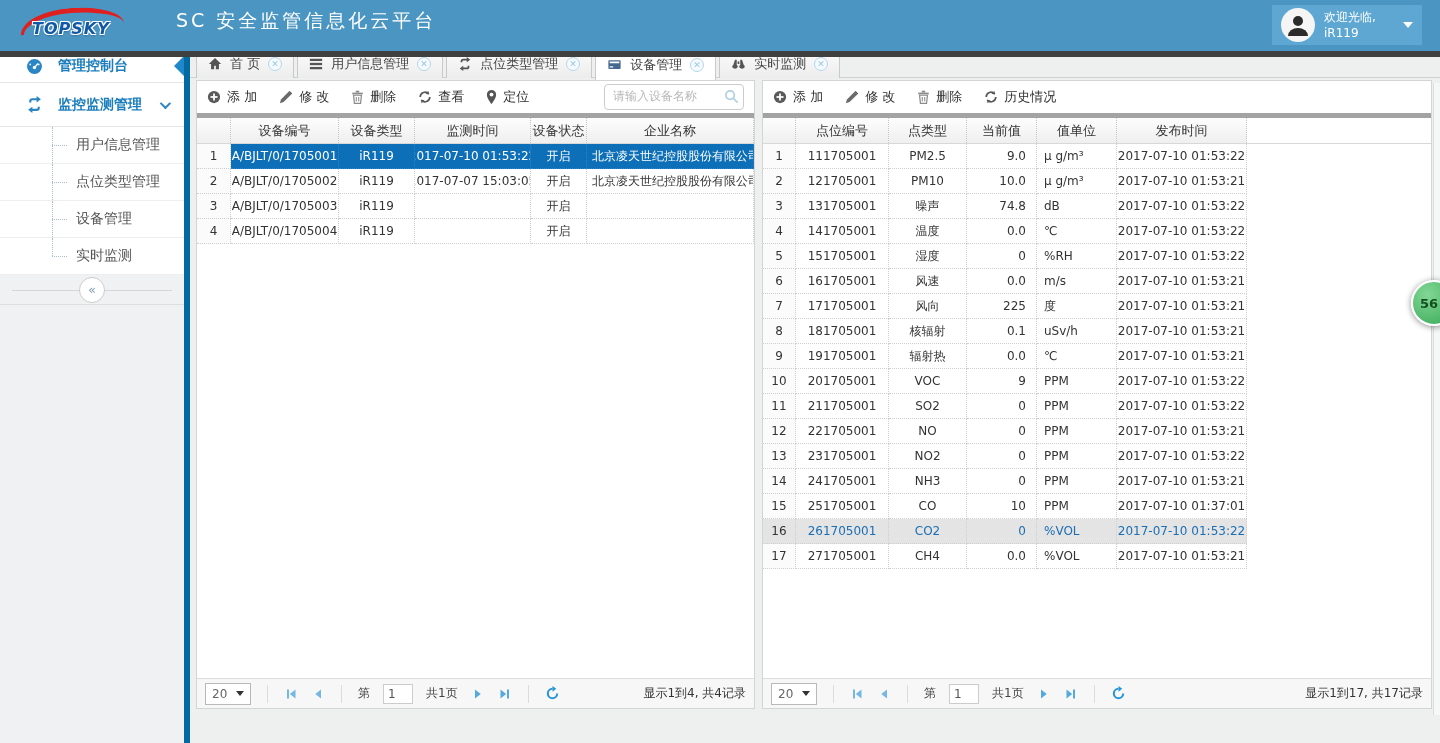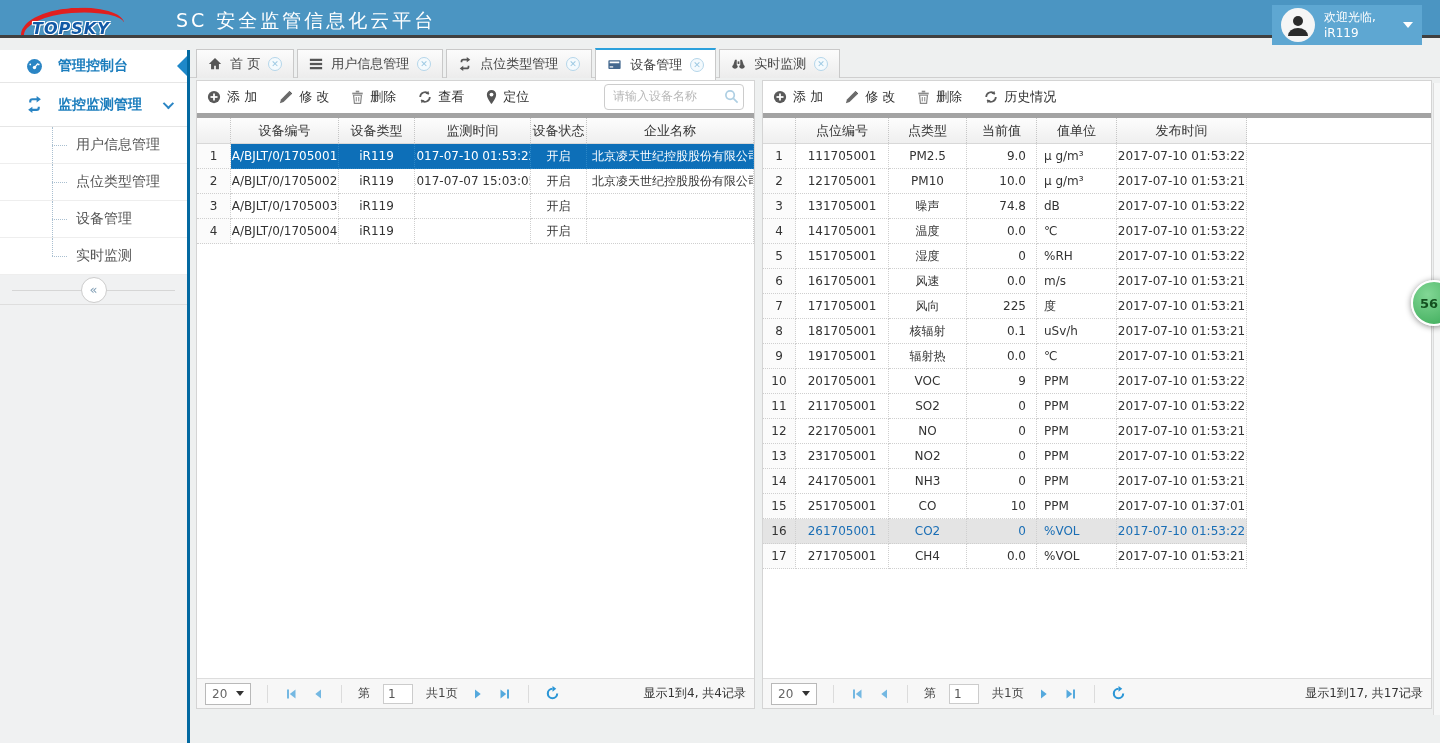--- a/index.html
+++ b/index.html
@@ -1,40 +1,40 @@
 <!DOCTYPE html>
 <html><head>
 <meta charset="utf-8">
 <style>
   * { margin:0; padding:0; box-sizing:border-box; }
   html,body { width:1440px; height:743px; overflow:hidden; background:#eef0f0;
               font-family:"DejaVu Sans", sans-serif; }
 
   
-  .app-header { position:absolute; top:0; left:0; right:0; height:38px;
-                background:#4b95c2; border-bottom:3px solid #404040; z-index:5; }
+  .app-header { position:absolute; top:0; left:0; right:0; height:57px;
+                background:#4b95c2; border-bottom:6px solid #404040; z-index:5; }
   .logo { position:absolute; left:22px; top:6px; width:115px; height:38px; }
   .swoosh { position:absolute; left:-2px; top:2px; width:104px; height:24px;
             border-top:5px solid #e01f1f; border-left:3px solid #e01f1f;
             border-radius:100% 100% 0 0 / 200% 160% 0 0; transform:rotate(-4deg); }
   .logo-text { position:absolute; left:10px; top:13px; font-style:italic; font-weight:bold;
                font-size:16px; letter-spacing:1px; color:#1159a6;
                text-shadow:-1px -1px 0 #fff,1px -1px 0 #fff,-1px 1px 0 #fff,1px 1px 0 #fff,0 2px 2px rgba(0,0,0,.25); }
   .app-title { position:absolute; left:176px; top:8px; color:#ffffff; font-size:19px; letter-spacing:3px; }
   .user-box { position:absolute; right:18px; top:5px; width:150px; height:40px; background:#5ea7d2;
               display:flex; align-items:center; padding:0 9px; gap:9px; }
   .avatar { width:34px; height:34px; border-radius:50%; background:#f5f5f5; flex:none;
             display:flex; align-items:center; justify-content:center; overflow:hidden; }
   .user-text { color:#fff; font-size:12px; line-height:1.35; white-space:nowrap; }
   .caret-down { width:0; height:0; border-left:5px solid transparent; border-right:5px solid transparent;
                 border-top:6px solid #fff; margin-left:auto; }
 
   
   .sidebar { position:absolute; left:0; top:50px; bottom:0; width:190px;
-             background:#f0f1f2; border-right:3px solid #0369a1; }
+             background:#f0f1f2; border-right:6px solid #0369a1; }
   .menu-item { position:relative; height:33px; display:flex; align-items:center; padding-left:26px;
                gap:15px; background:#fff; border-bottom:1px solid #e6e6e6;
                color:#1b7dbd; font-size:14px; font-weight:bold; cursor:pointer; }
   .menu-item.tall { height:44px; }
   .active-marker { position:absolute; right:0; top:50%; transform:translateY(-50%);
                    width:0; height:0; border-top:10px solid transparent; border-bottom:10px solid transparent;
                    border-right:10px solid #1e88c9; }
   .chevron { margin-left:auto; margin-right:16px; width:8px; height:8px;
              border-right:2px solid #2a85c4; border-bottom:2px solid #2a85c4;
              transform:rotate(45deg) translateY(-2px); }

